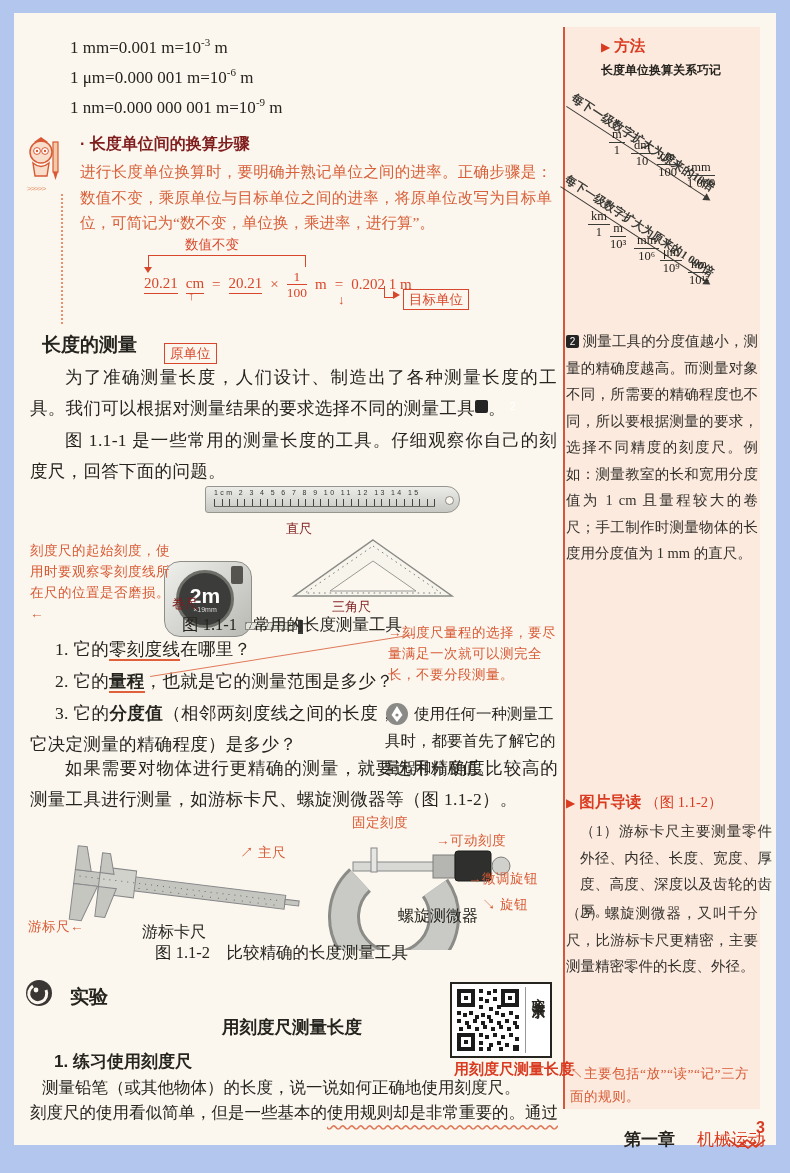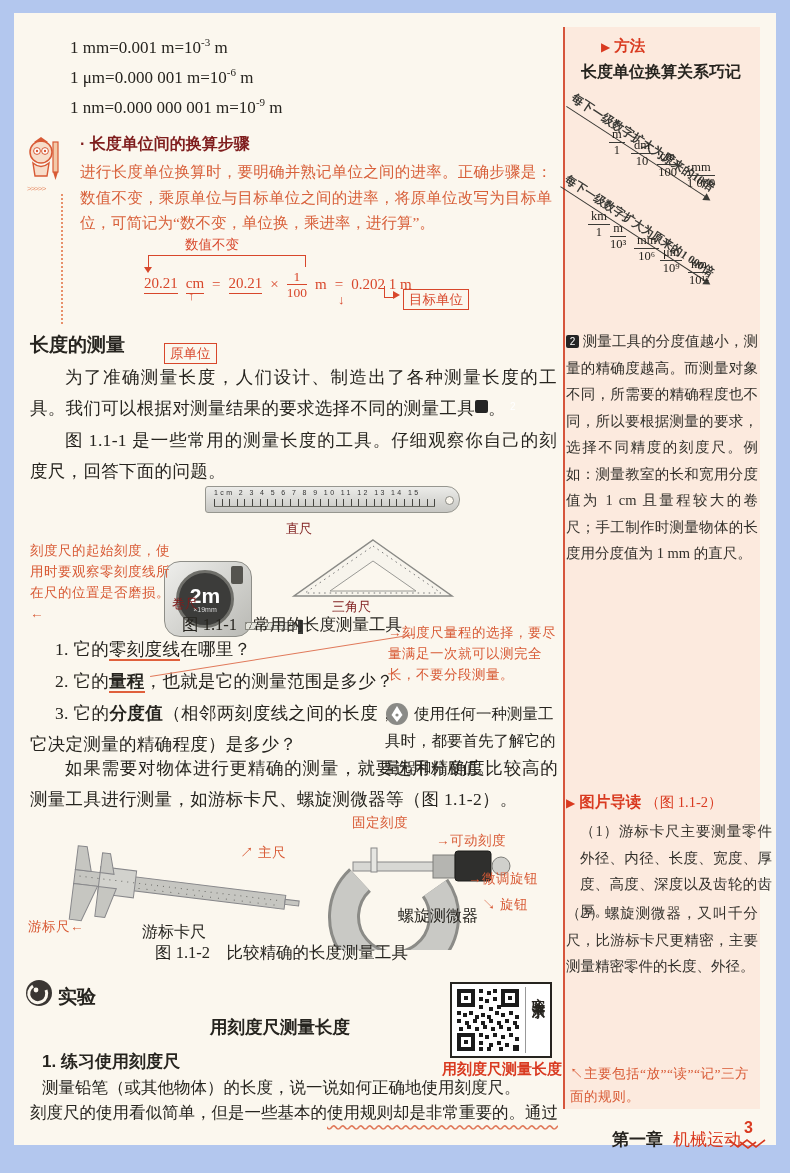--- a/index.html
+++ b/index.html
@@ -3,21 +3,21 @@
 <meta charset="utf-8">
 <style>
   * { margin:0; padding:0; box-sizing:border-box; }
   html,body { width:790px; }
   body { font-family:"Liberation Serif", serif; }
   #stage { position:relative; width:790px; height:1173px; background:#b3c7ee; overflow:hidden; }
   .paper { position:absolute; left:14px; top:13px; width:762px; height:1132px; background:#fbf7ee; }
   .sidebar-bg { position:absolute; left:563px; top:27px; width:197px; height:1082px; background:#fceade; border-left:2px solid #d6553c; }
   .abs { position:absolute; }
   .serif { font-family:"Liberation Serif", serif; color:#26241f; }
-  .sans { font-family:"Liberation Sans", sans-serif; color:#26241f; }
+  .sans { font-family:"Liberation Sans", sans-serif; color:#26241f;margin-left:12px; }
   .red { color:#d93a20; }
   .body-text { font-size:17.5px; line-height:31px; letter-spacing:0.3px; text-align:justify; }
   .indent { text-indent:2em; }
   .u-red { border-bottom:2px solid #e0603c; }
   .term { font-weight:bold; }
   .sq-marker { display:inline-block; background:#242424; color:#fff; font-family:"Liberation Sans", sans-serif;
                font-size:10px; line-height:13px; width:13px; height:13px; text-align:center; border-radius:2px;
                vertical-align:4px; }
   
   .tip-title { font-size:16px; font-weight:bold; color:#7f1d1d; font-family:Liberation Sans, sans-serif; }
@@ -50,21 +50,21 @@
   .tape .strip { position:absolute; right:-46px; bottom:6px; width:52px; height:8px;
                  background:repeating-linear-gradient(115deg,#8a8a82 0 1px,#e4e4dc 1px 5px); border:1px solid #8a8a82; }
   .tape .hook { position:absolute; right:-52px; bottom:2px; width:5px; height:14px; background:#3c3c3a; }
   .qrbox { display:flex; border:2px solid #26241f; background:#fff; padding:3px; gap:4px; align-items:stretch; }
   .qrside { writing-mode:vertical-rl; font-size:13px; letter-spacing:3px; font-weight:bold; color:#26241f;
             border-left:1px solid #999; padding-left:3px; font-family:"Liberation Sans", sans-serif; }
   .wavy { text-decoration-line:underline; text-decoration-style:wavy; text-decoration-color:#e0795a; text-underline-offset:6px; }
   .redline { border-top:1.2px solid #e0795a; transform-origin:left top; }
   
   .s-label { font-family:"Liberation Sans", sans-serif; font-weight:bold; font-size:15.5px; color:#d93a20; }
-  .s-title { font-family:"Liberation Sans", sans-serif; font-weight:bold; font-size:16px; color:#26241f; text-align:center; }
+  .s-title { font-family:"Liberation Sans", sans-serif; font-weight:bold; font-size:12px; color:#26241f; text-align:center; }
   .s-text { font-size:14.5px; line-height:26.5px; color:#33312c; text-align:justify; }
   .diag-arrow { transform-origin:left top; transform:rotate(33deg); font-size:12px; font-weight:bold; color:#3a3a36;
                 border-bottom:1.5px solid #3a3a36; padding-bottom:2px; white-space:nowrap; position:absolute; }
   .diag-arrow::after { content:""; position:absolute; right:-8px; bottom:-5px; border:4px solid transparent; border-left:7px solid #3a3a36; }
   .fr { position:absolute; text-align:center; font-size:12.5px; line-height:13px; color:#26241f; }
   .fr .u { display:block; border-bottom:1.2px solid #3a3a36; padding:0 3px 1px; }
   .fr .d { display:block; padding-top:1px; }
   .hand-note { font-size:13.5px; line-height:21px; color:#d85a35; letter-spacing:0.5px; }
   .arrow-glyph { color:#d85a35; }
   .footer-zig { stroke:#d93a20; fill:none; stroke-width:1.6; }

